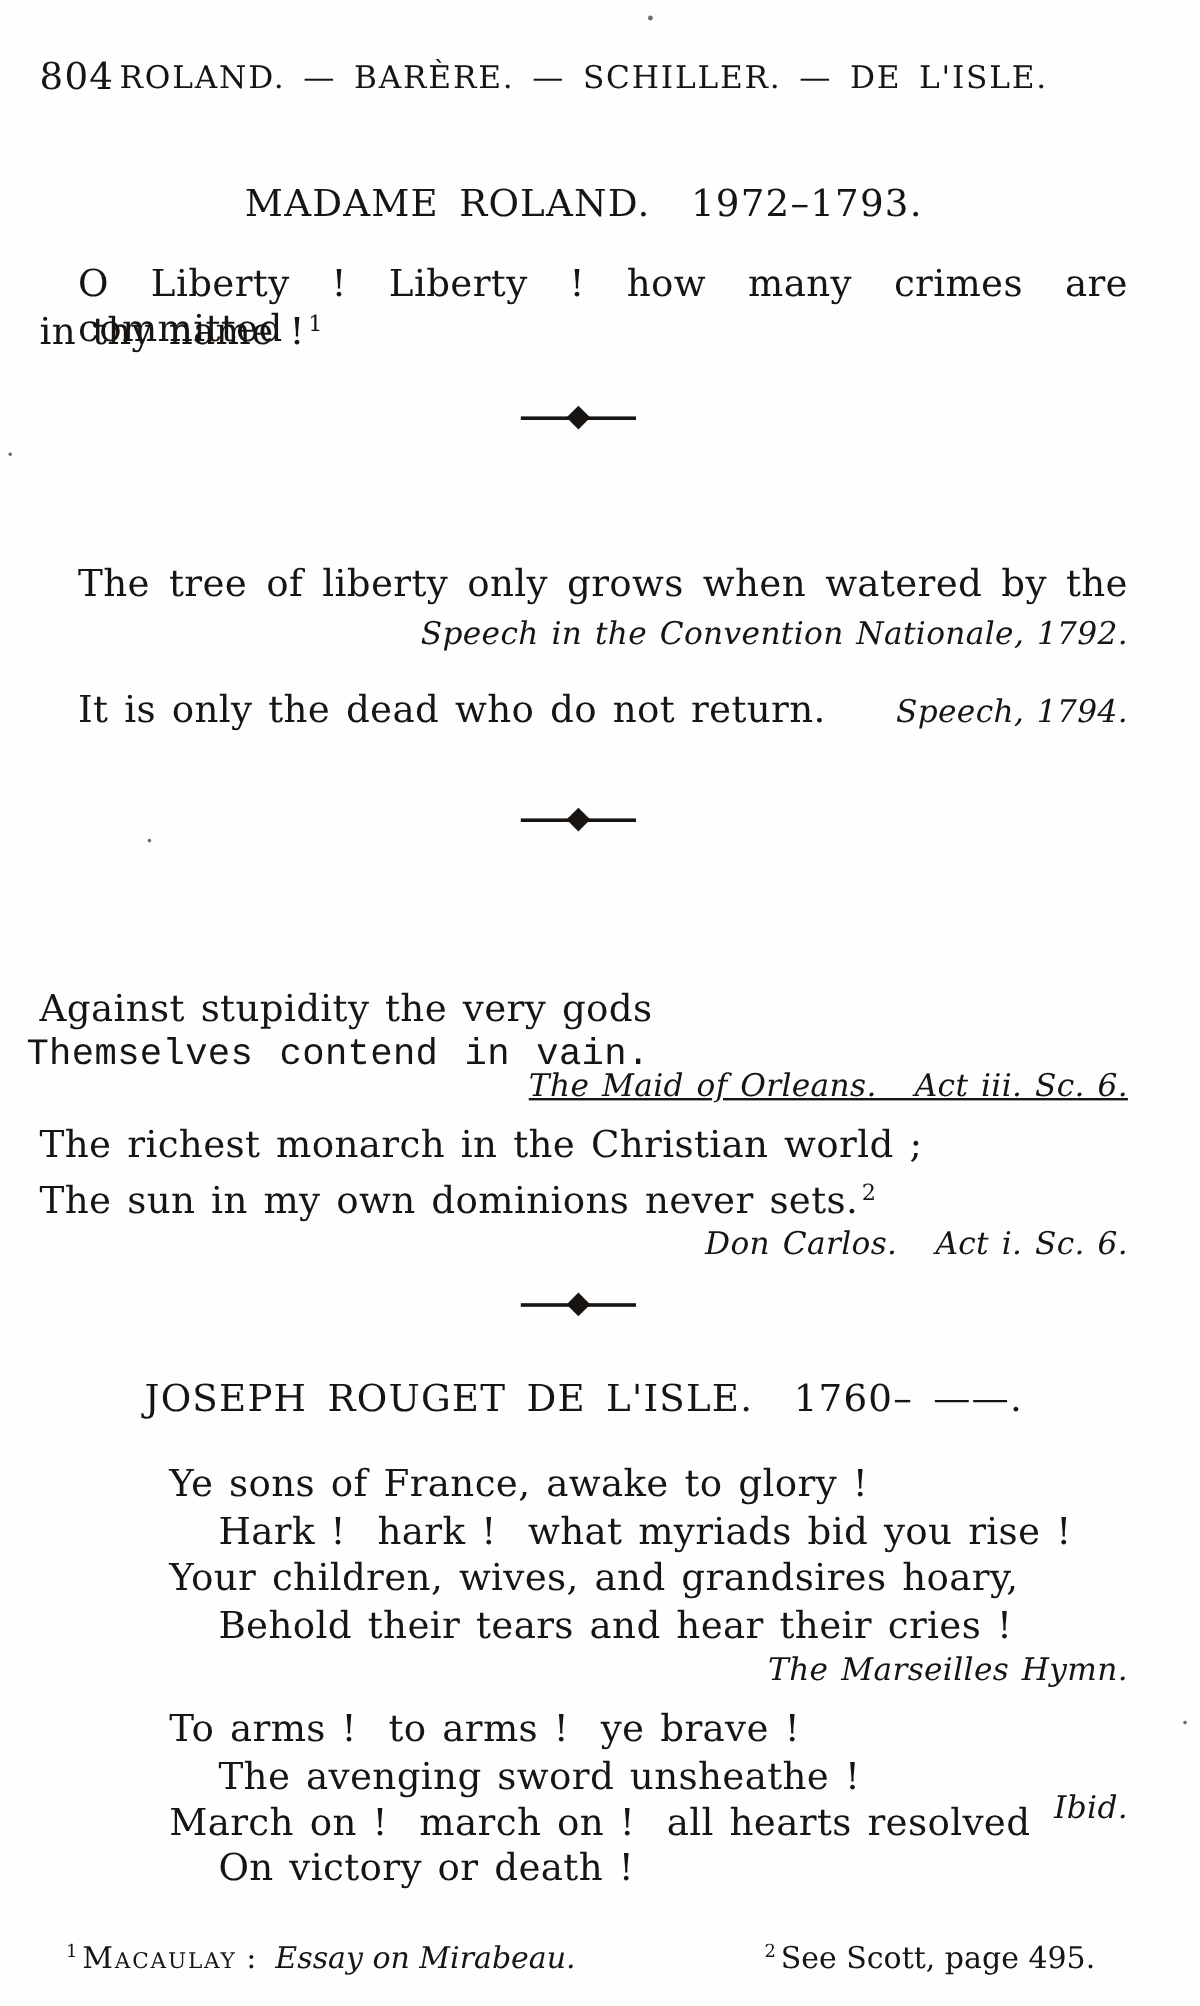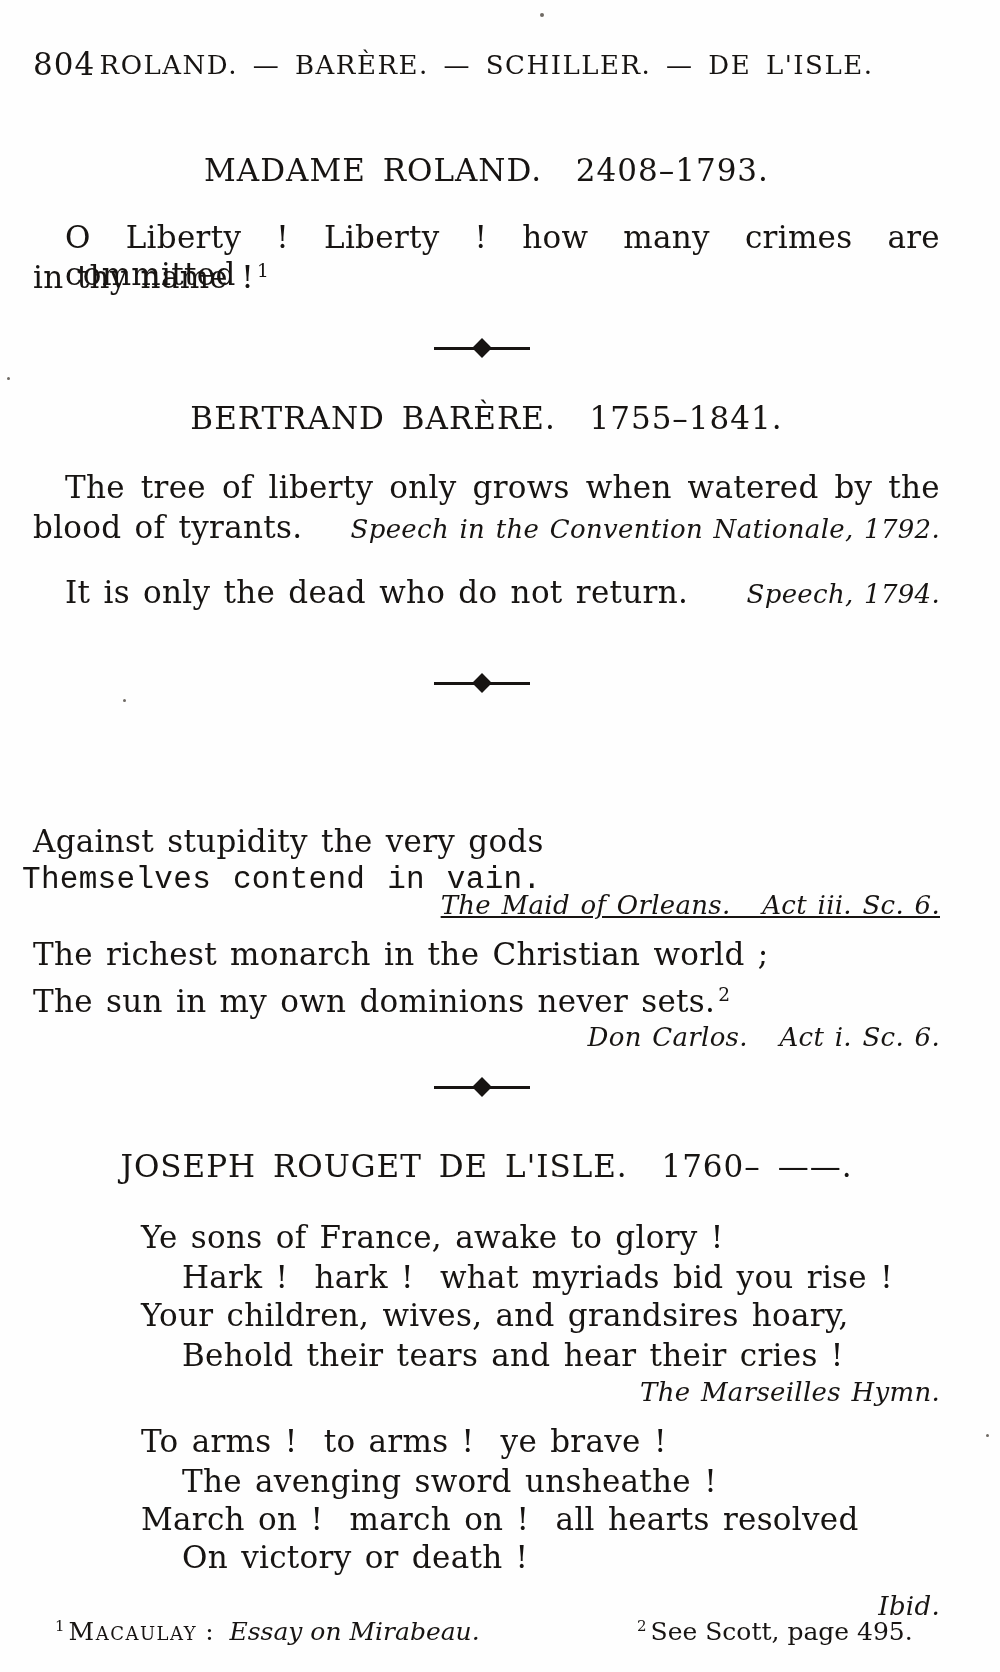--- a/index.html
+++ b/index.html
@@ -93,32 +93,30 @@
   }
 </style>
 </head>
 <body>
 
 <div class="page">
 
   <div class="abs pagenum" style="top:46px; left:33px;">804</div>
   <div class="abs running-title" style="top:50px;">ROLAND. — BARÈRE. — SCHILLER. — DE L'ISLE.</div>
 
-  <div class="abs sec-heading" style="top:152px;">MADAME ROLAND.  2408–1793.</div>
+  <div class="abs sec-heading" style="top:152px;">MADAME ROLAND.  1972–1793.</div>
   <div class="abs line just" style="top:219px; left:65px; width:875px;">O Liberty !  Liberty !  how many crimes are committed</div>
   <div class="abs line" style="top:259px; left:33px;"><span>in thy name !</span><sup class="sup">1</sup></div>
 
   <div class="abs divider" style="top:341px;">
     <span class="bar"></span>
     <span class="diamond"></span>
   </div>
 
-  <div class="abs sec-heading" style="top:400px;">BERTRAND BARÈRE.  1755–1841.</div>
   <div class="abs line just" style="top:469px; left:65px; width:875px;">The tree of liberty only grows when watered by the</div>
-  <div class="abs line" style="top:509px; left:33px;">blood of tyrants.</div>
   <div class="abs cit" style="top:514px;">Speech in the Convention Nationale, 1792.</div>
   <div class="abs line" style="top:574px; left:65px;">It is only the dead who do not return.</div>
   <div class="abs cit" style="top:579px;">Speech, 1794.</div>
 
   <div class="abs divider" style="top:676px;">
     <span class="bar"></span>
     <span class="diamond"></span>
   </div>
 
   <div class="abs line" style="top:823px; left:33px;">Against stupidity the very gods</div>
@@ -136,21 +134,21 @@
   <div class="abs sec-heading" style="top:1148px;">JOSEPH ROUGET DE L'ISLE.  1760– ——.</div>
   <div class="abs line" style="top:1219px; left:141px;">Ye sons of France, awake to glory !</div>
   <div class="abs line" style="top:1259px; left:182px;">Hark !  hark !  what myriads bid you rise !</div>
   <div class="abs line" style="top:1297px; left:141px;">Your children, wives, and grandsires hoary,</div>
   <div class="abs cit" style="top:1377px;">The Marseilles Hymn.</div>
   <div class="abs line" style="top:1337px; left:182px;">Behold their tears and hear their cries !</div>
   <div class="abs line" style="top:1423px; left:141px;">To arms !  to arms !  ye brave !</div>
   <div class="abs line" style="top:1463px; left:182px;">The avenging sword unsheathe !</div>
   <div class="abs line" style="top:1501px; left:141px;">March on !  march on !  all hearts resolved</div>
   <div class="abs line" style="top:1539px; left:182px;">On victory or death !</div>
-  <div class="abs cit" style="top:1591px;">Ibid.</div>
+  <div class="abs cit" style="top:1492px;">Ibid.</div>
 
   <div class="abs fn" style="top:1617px; left:55px;"><sup class="sup" style="margin-left:0; margin-right:4px;">1</sup><span class="author">Macaulay</span><span> :  </span><span class="work">Essay on Mirabeau.</span></div>
   <div class="abs fn" style="top:1617px; left:637px;"><sup class="sup" style="margin-left:0; margin-right:4px;">2</sup><span>See Scott, page 495.</span></div>
 
   <div class="speck" style="top:13px; left:540px; width:4px; height:4px;"></div>
   <div class="speck" style="top:377px; left:7px; width:3px; height:3px;"></div>
   <div class="speck" style="top:699px; left:123px; width:3px; height:3px;"></div>
   <div class="speck" style="top:1434px; left:986px; width:3px; height:3px;"></div>
 
 </div>

